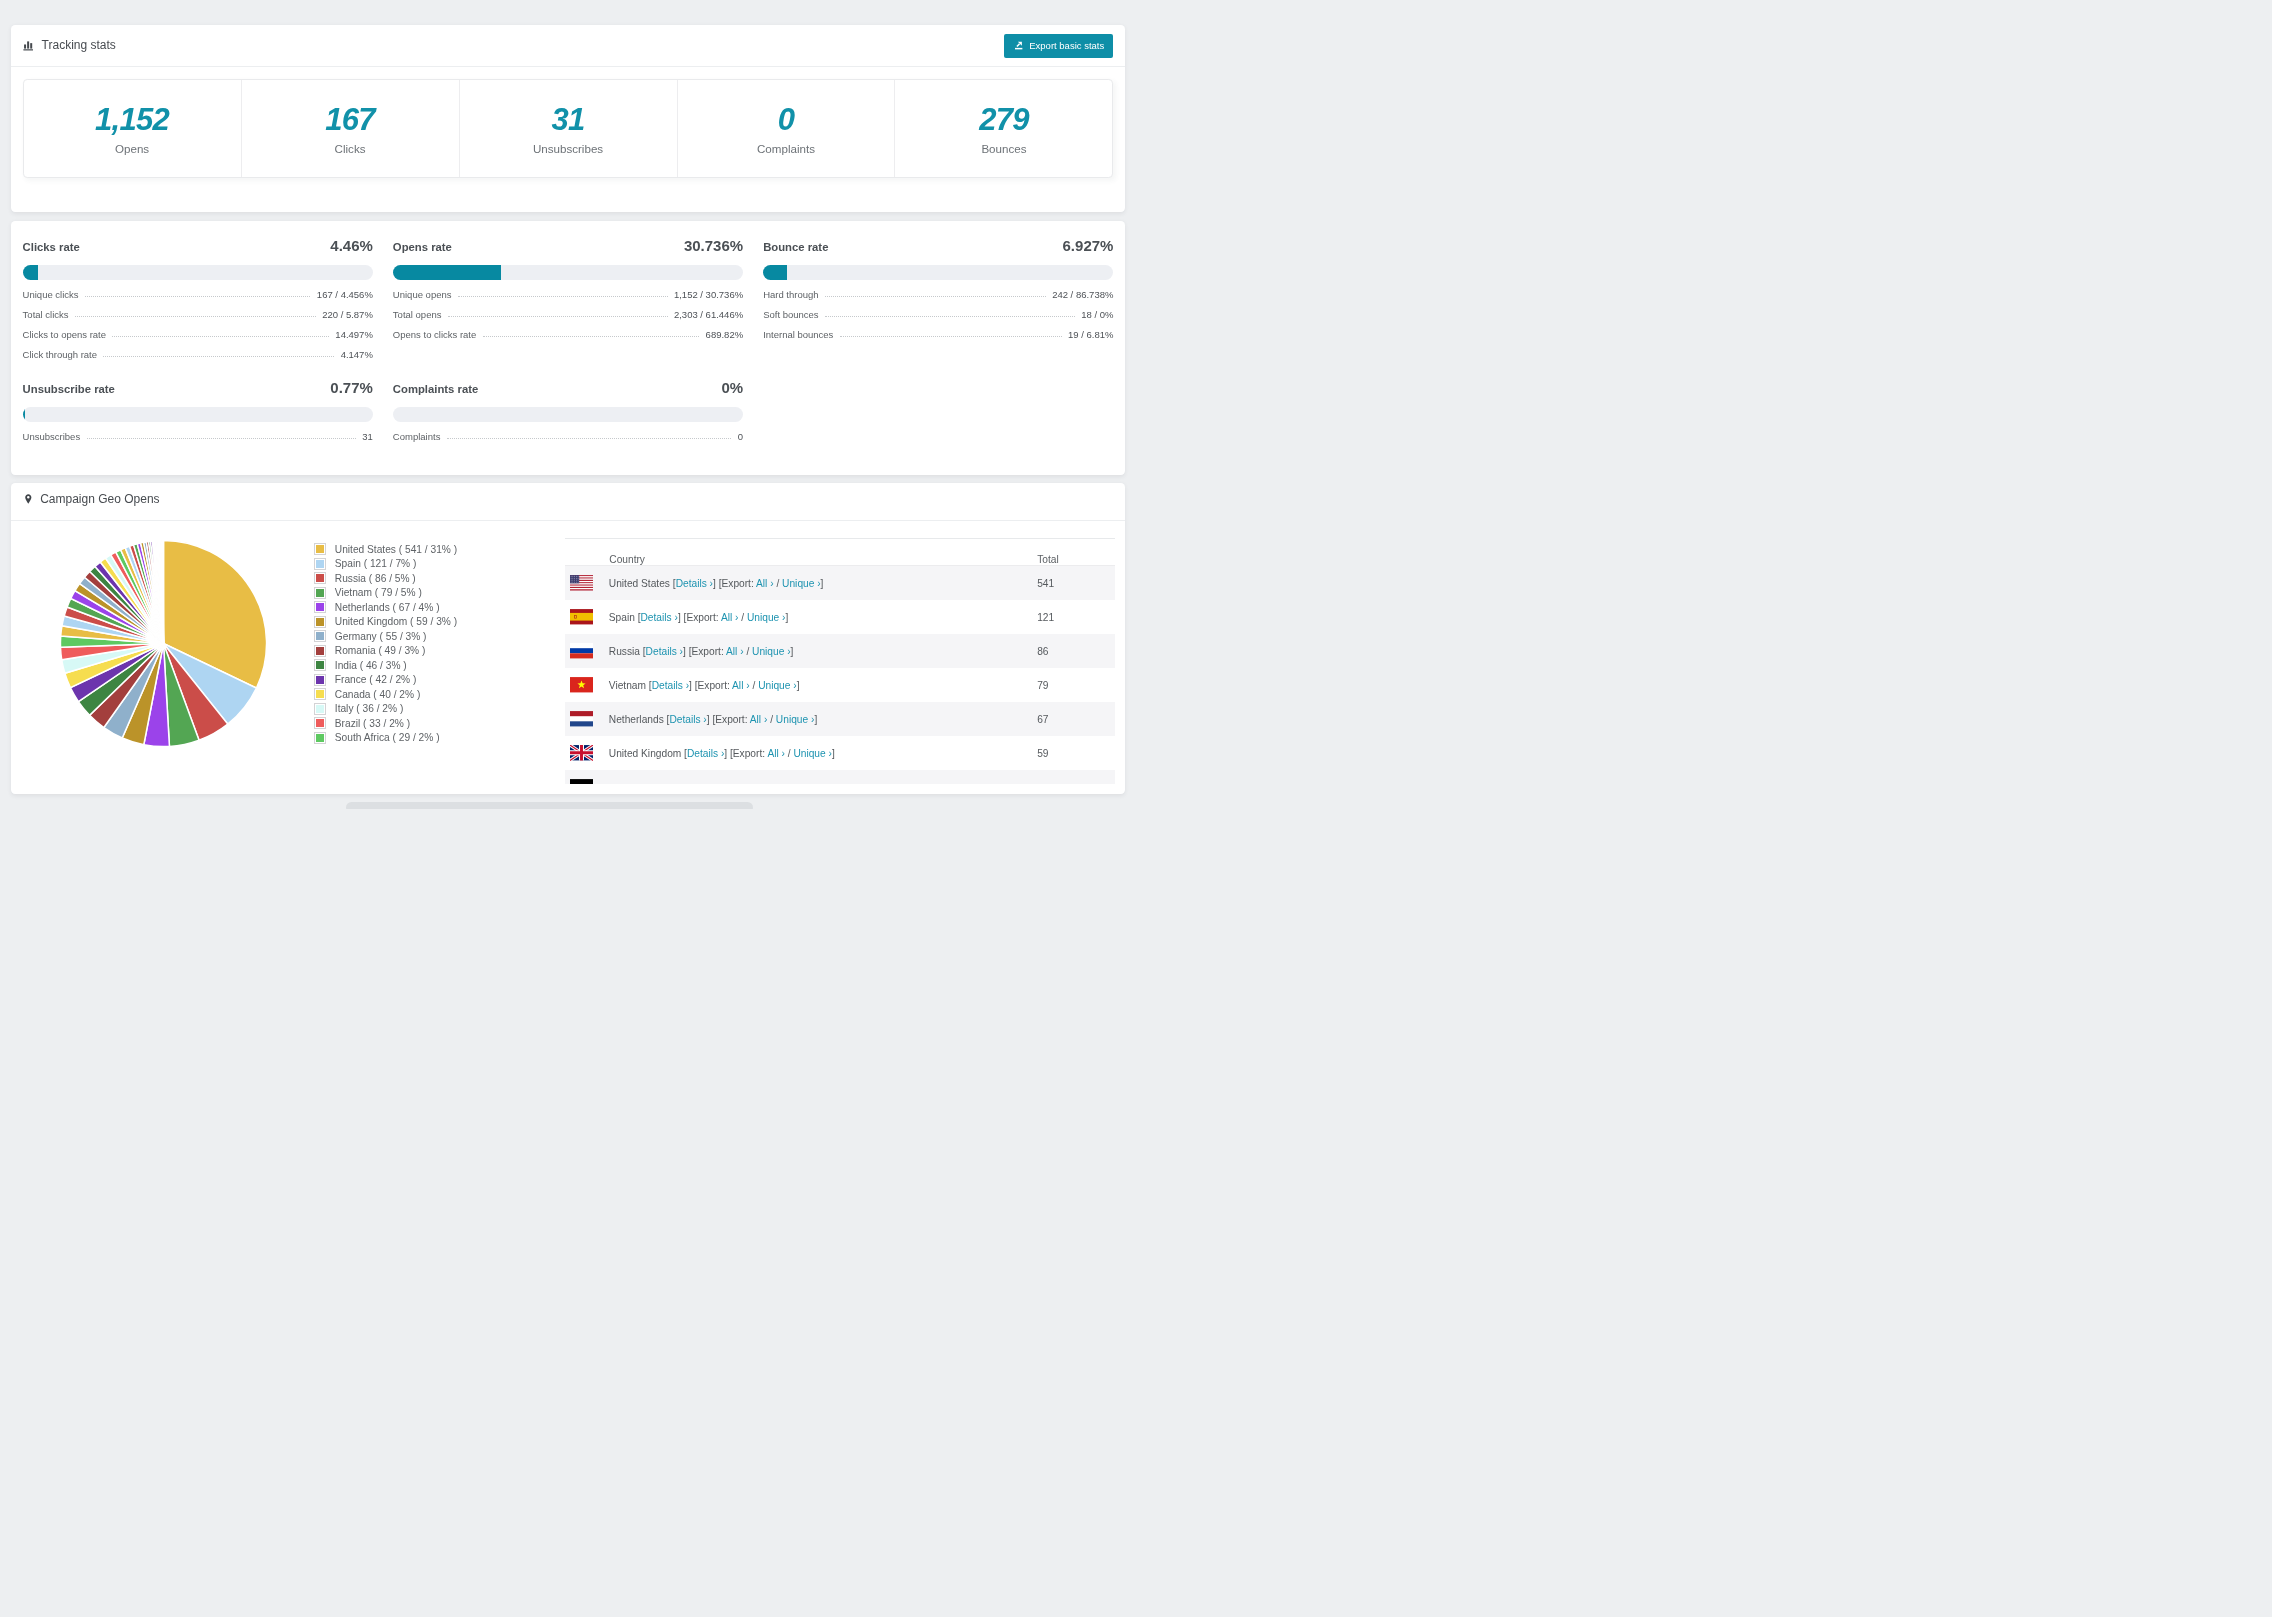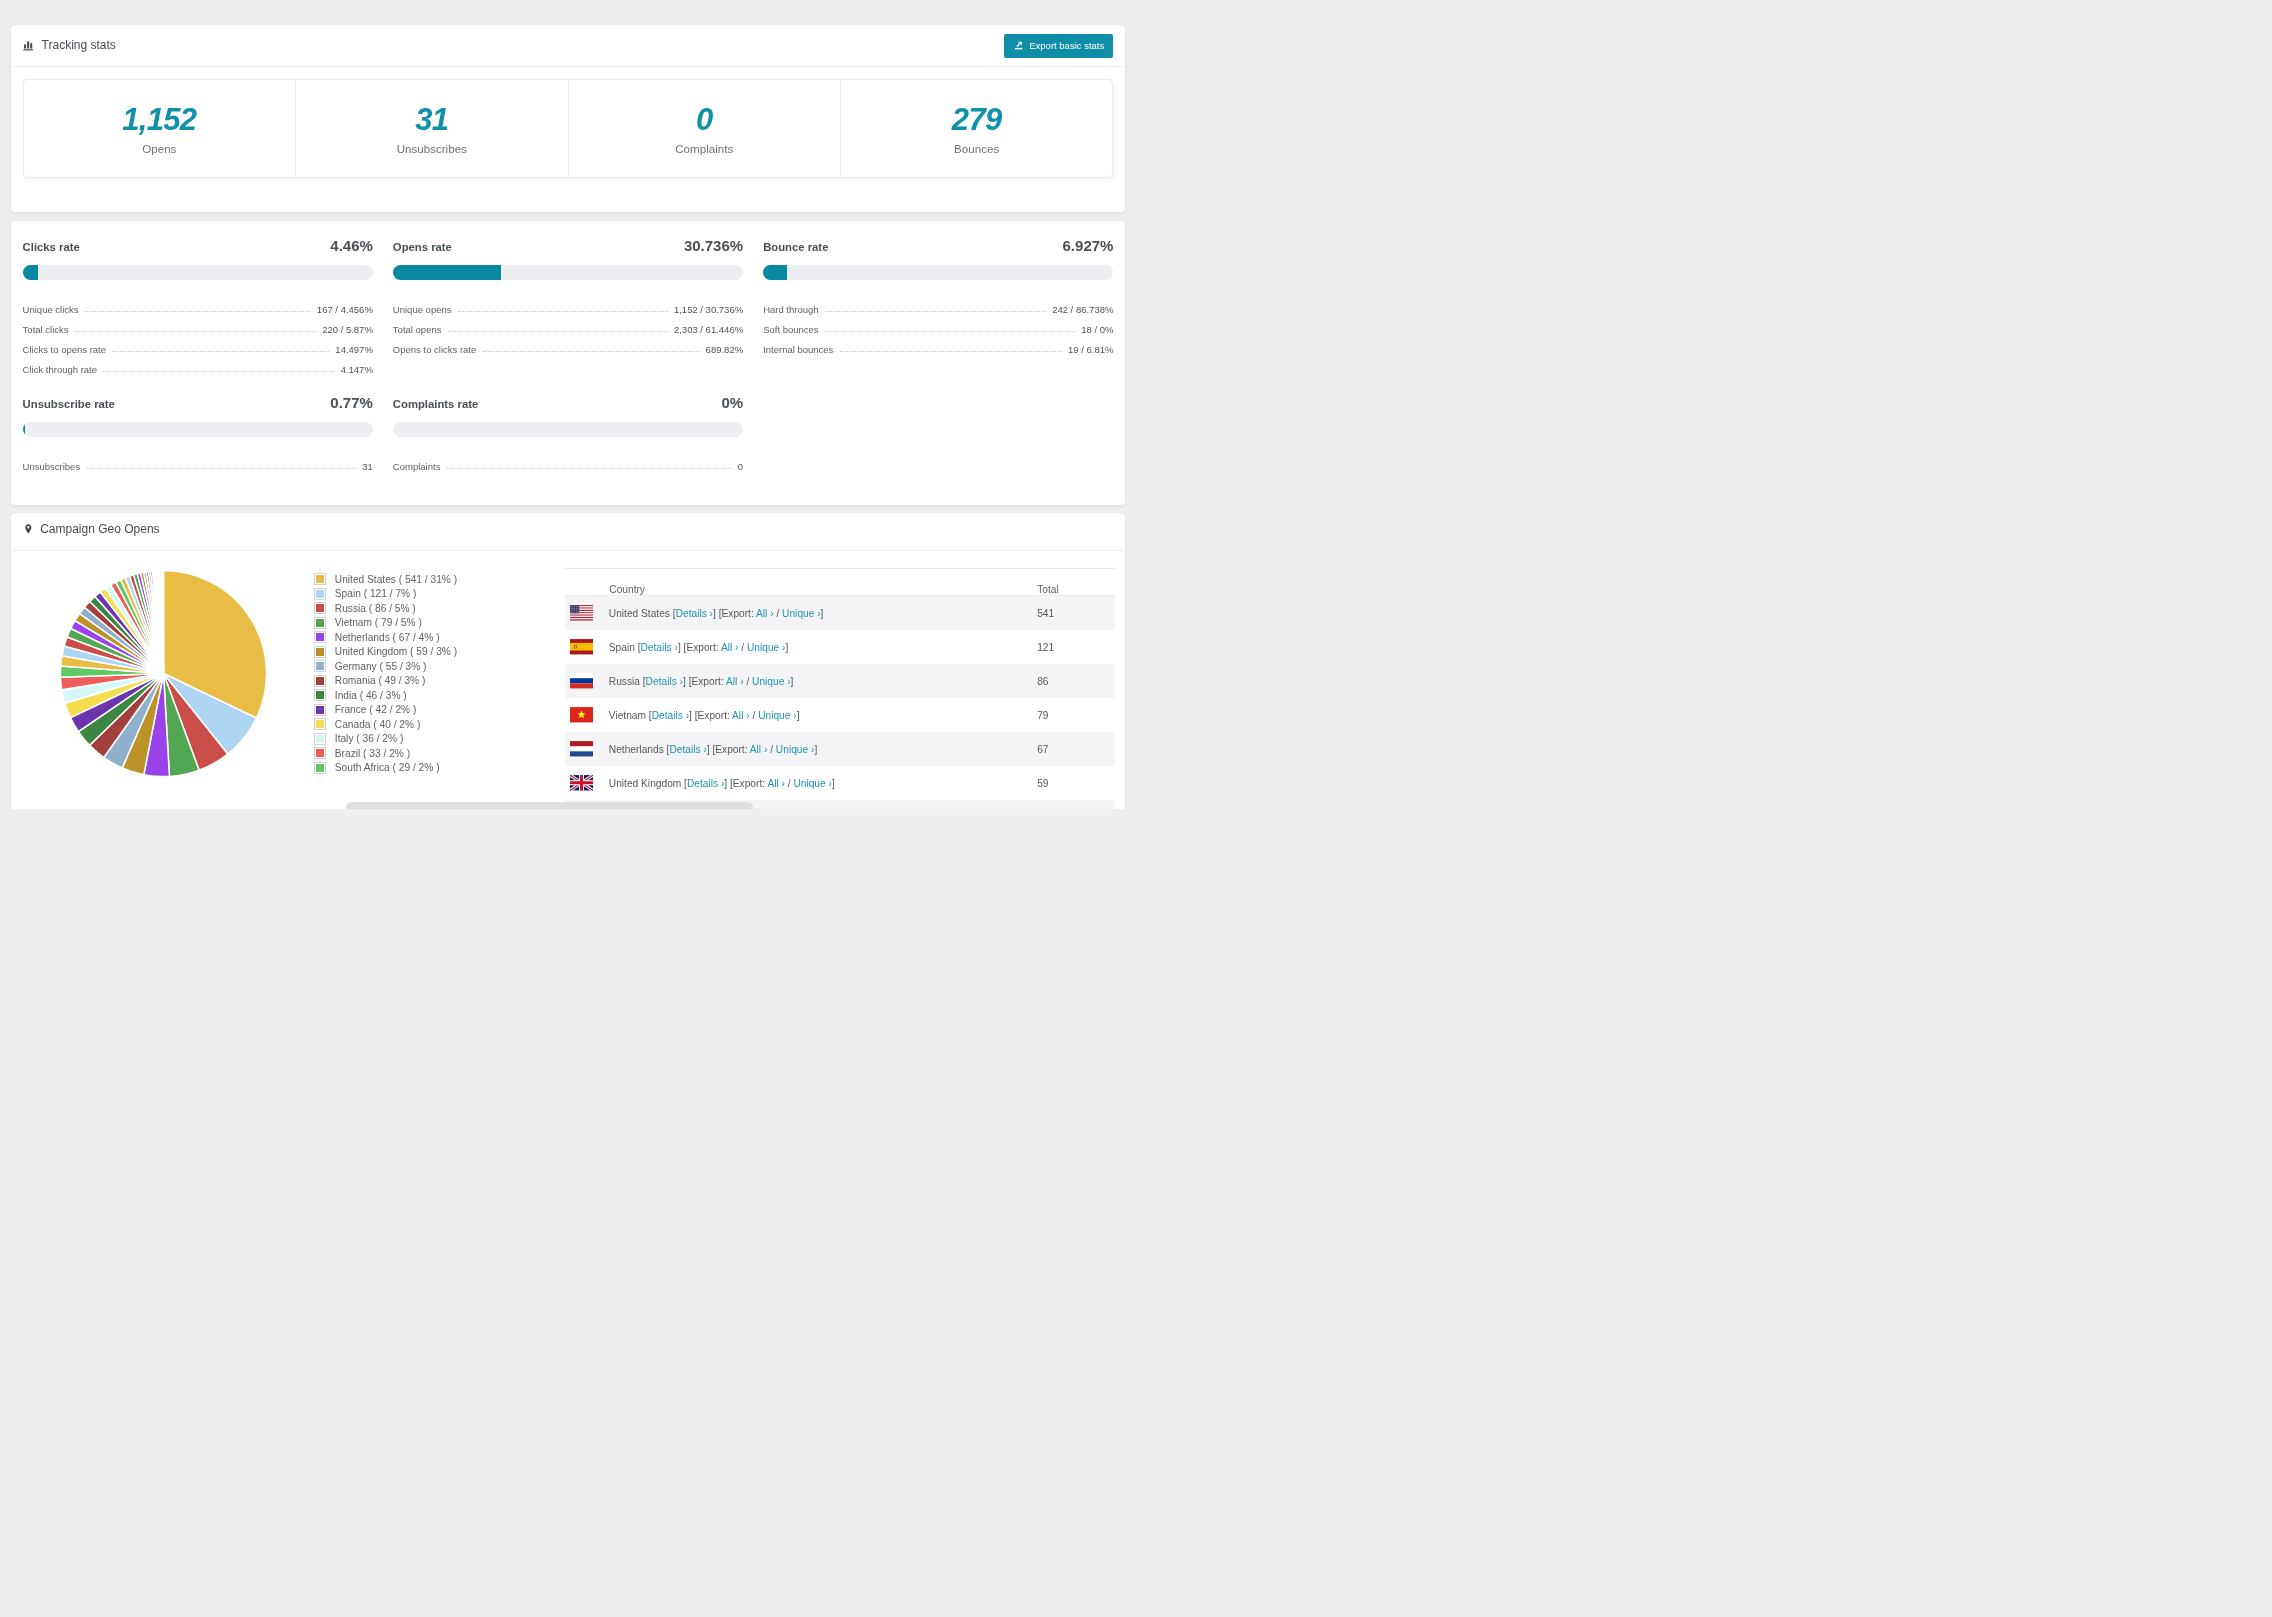--- a/index.html
+++ b/index.html
@@ -44,21 +44,21 @@
   .stat-label { margin-top:6.4px; font-size:11.6px; color:#6d7277; }
 
   
   .rates-card { padding:18.4px 11.3px 31px; }
   .rates-grid { display:grid; grid-template-columns:repeat(3,1fr); column-gap:20px; row-gap:18.4px; }
   .rate-head { display:flex; justify-content:space-between; align-items:baseline; line-height:13.4px; }
   .rate-title { font-size:11.3px; font-weight:bold; color:#4b5055; }
   .rate-val { font-size:15px; font-weight:bold; color:#4b5055; }
   .bar-track { margin-top:10.6px; height:15px; background:#edeff3; border-radius:7.8px; overflow:hidden; }
   .bar-fill { height:100%; background:#0789a1; border-radius:0; }
-  .drows { margin-top:17px; }
+  .drows { margin-top:2px; }
   .drow { display:flex; align-items:flex-end; height:20px; font-size:9.5px; }
   .dlabel { color:#5e6266; white-space:nowrap; padding-bottom:2.1px; }
   .leader { flex:1; border-bottom:0.7px dotted #c6c9cc; margin:0 6.4px 5px; }
   .dval { color:#4e5257; white-space:nowrap; padding-bottom:2.1px; }
 
   
   .geo-card { height:311px; overflow:hidden; margin-bottom:0; }
   .geo-header { padding:10px 11.3px 13.4px; }
   .geo-body { display:flex; padding:0 1px; }
   .geo-left { width:553px; flex:none; display:flex; align-items:flex-start; }
@@ -117,20 +117,24 @@
             </svg>
         </span>
         <span>Export basic stats</span>
       </button>
     </div>
     <div class="card1-body">
       <div class="stats-row" id="stats-row">
           <div class="stat-cell">
             <div class="stat-num">1,152</div>
             <div class="stat-label">Opens</div>
+          </div>
+          <div class="stat-cell">
+            <div class="stat-num">167</div>
+            <div class="stat-label">Clicks</div>
           </div>
           <div class="stat-cell">
             <div class="stat-num">31</div>
             <div class="stat-label">Unsubscribes</div>
           </div>
           <div class="stat-cell">
             <div class="stat-num">0</div>
             <div class="stat-label">Complaints</div>
           </div>
           <div class="stat-cell">

